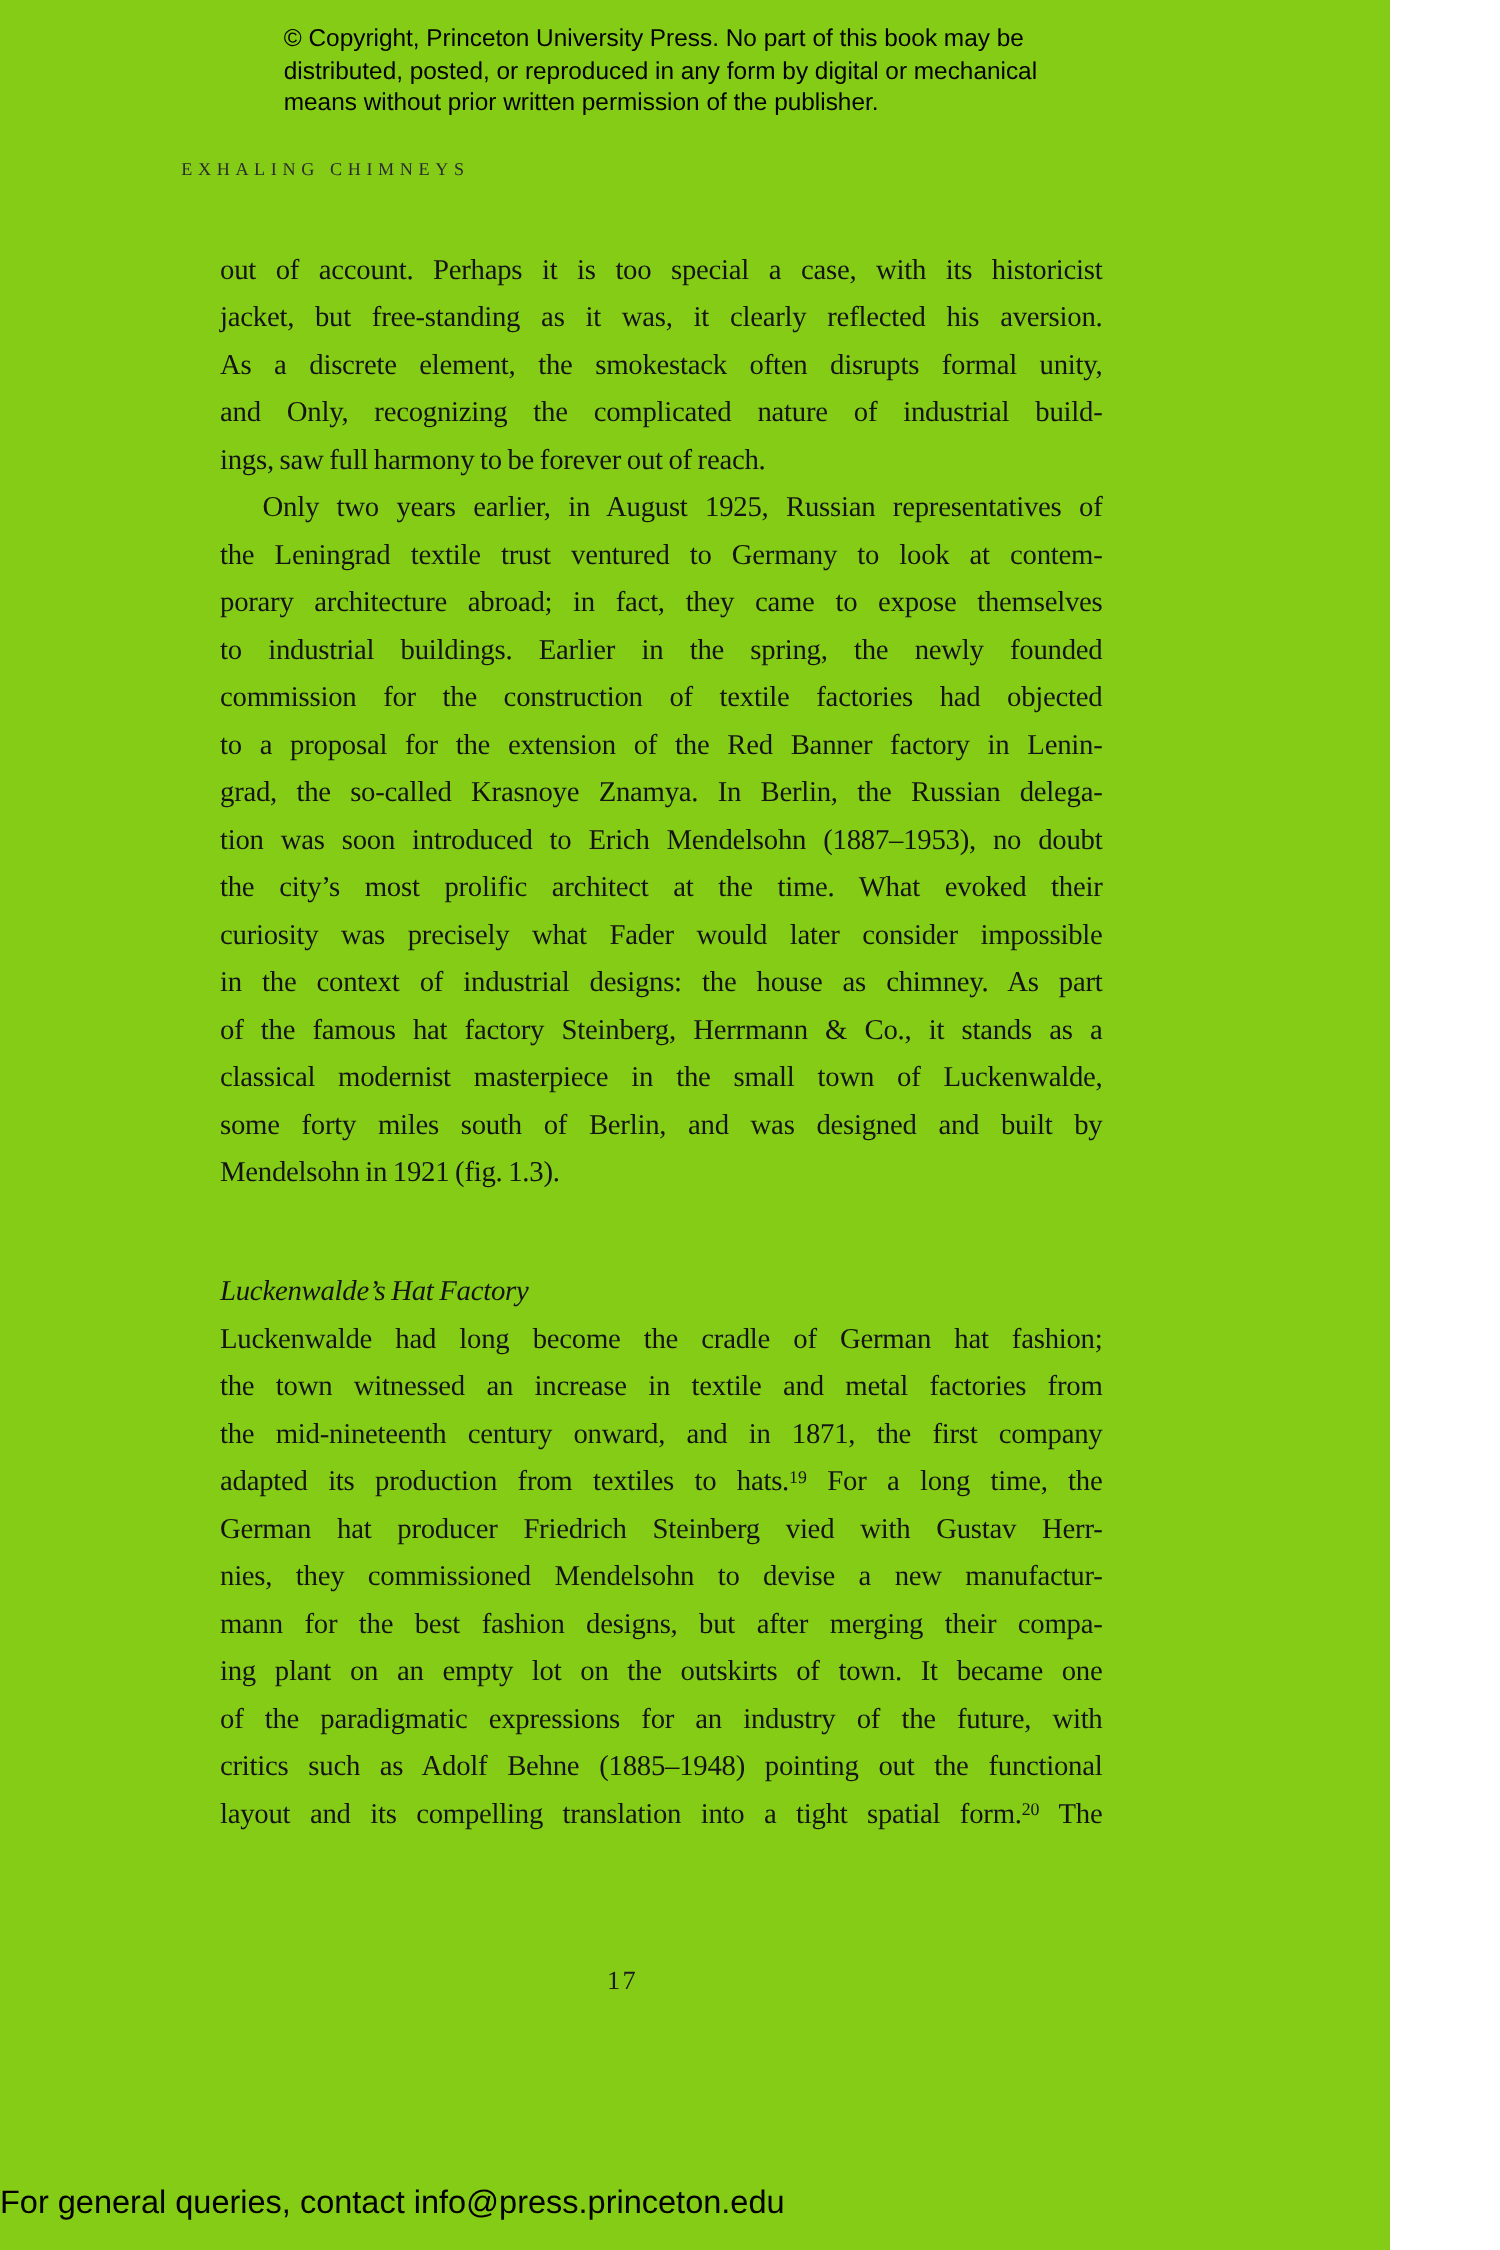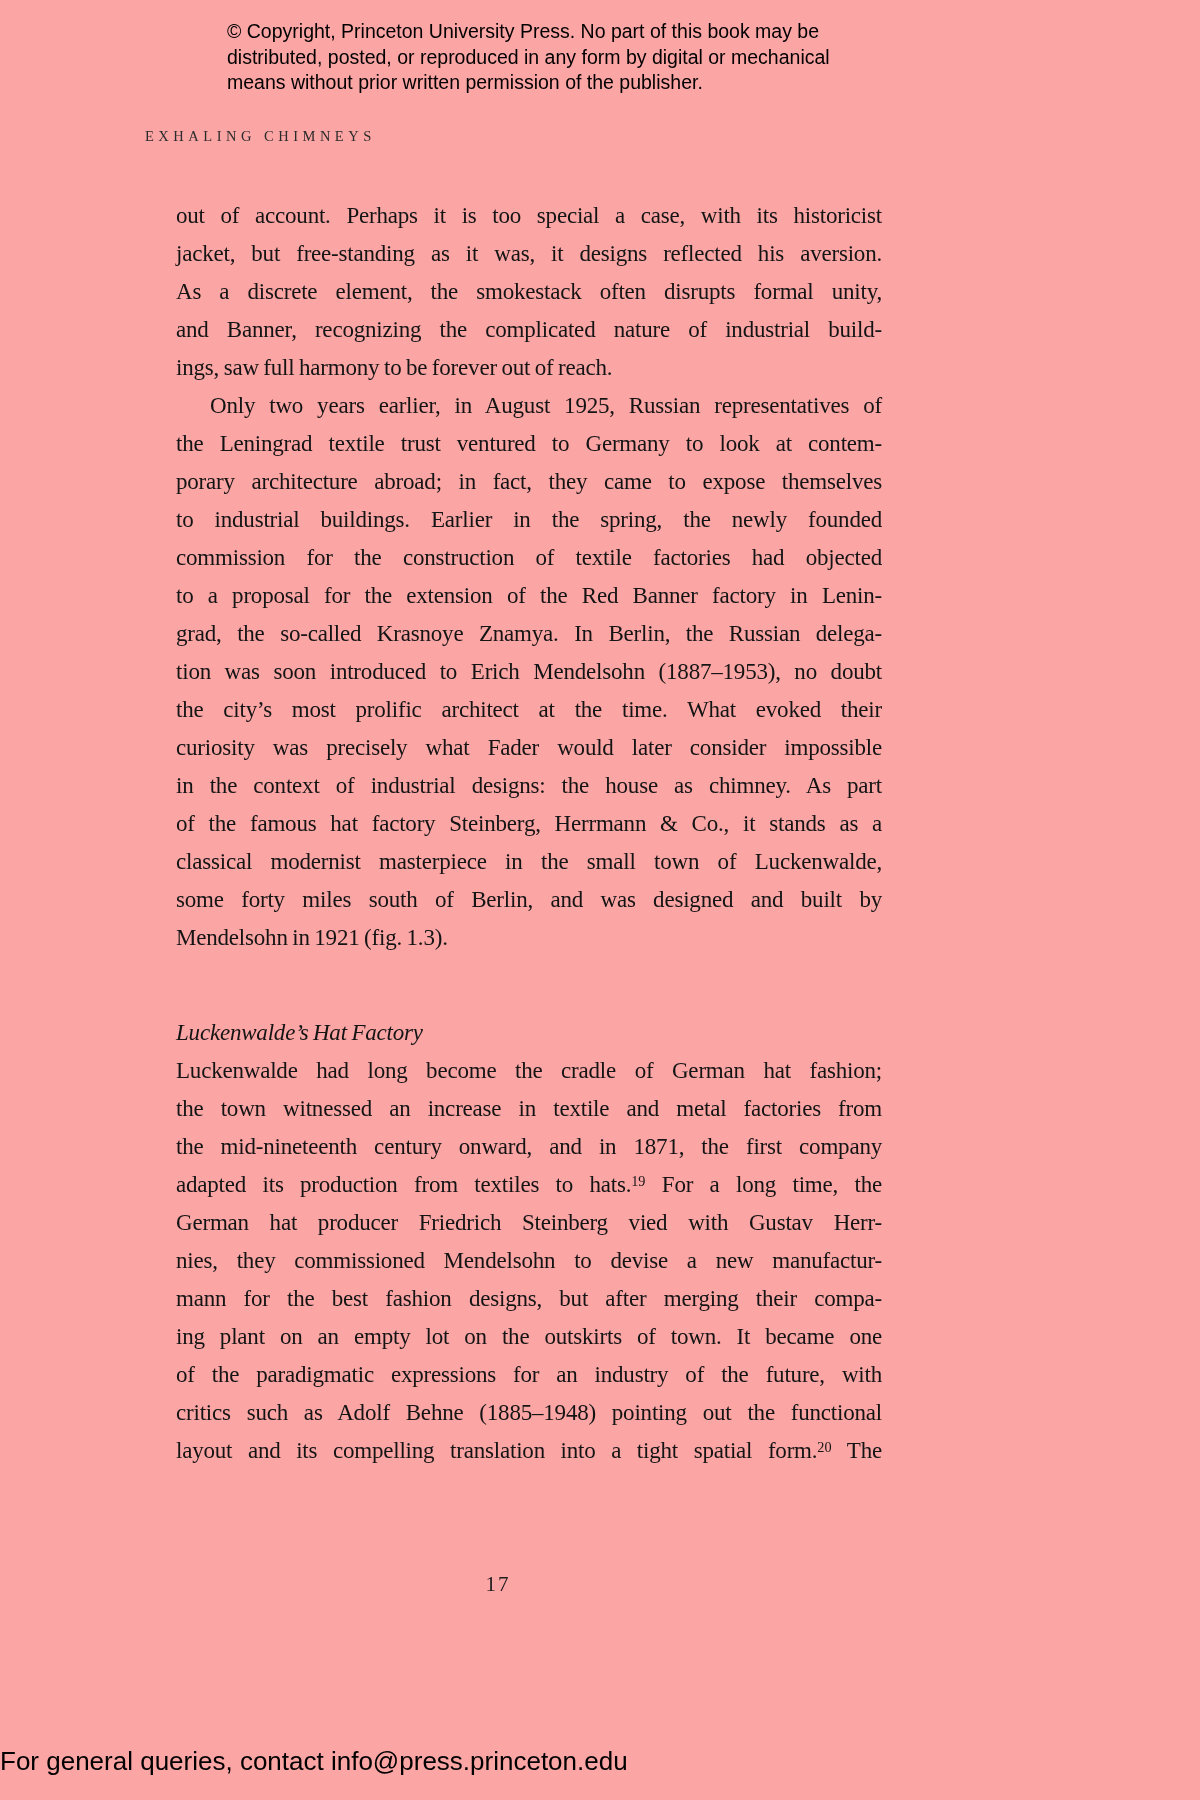--- a/index.html
+++ b/index.html
@@ -1,20 +1,20 @@
 <!DOCTYPE html>
 <html><head>
 <meta charset="utf-8">
 <style>
   html, body { margin: 0; padding: 0; background: #ffffff; }
   .page {
     position: relative;
-    width: 1200px;
+    width: 1112px;
     height: 1800px;
-    background: #fca5a5;
+    background: #84cc16;
     font-family: "Liberation Serif", "DejaVu Serif", serif;
     color: #141414;
     overflow: hidden;
   }
   .copyright {
     position: absolute;
     left: 227px;
     top: 19px;
     font-family: "Liberation Sans", "DejaVu Sans", sans-serif;
     font-size: 19.5px;
@@ -90,23 +90,23 @@
 <div class="page">
   <div class="copyright" id="copyright">
       <div class="copyright-line">© Copyright, Princeton University Press. No part of this book may be</div>
       <div class="copyright-line">distributed, posted, or reproduced in any form by digital or mechanical</div>
       <div class="copyright-line">means without prior written permission of the publisher.</div>
     </div>
   <div class="running-head">EXHALING CHIMNEYS</div>
   <div class="doc" id="doc-body">
       <div class="paragraph">
         <div class="line">out of account. Perhaps it is too special a case, with its historicist</div>
-        <div class="line">jacket, but free-standing as it was, it designs reflected his aversion.</div>
+        <div class="line">jacket, but free-standing as it was, it clearly reflected his aversion.</div>
         <div class="line">As a discrete element, the smokestack often disrupts formal unity,</div>
-        <div class="line">and Banner, recognizing the complicated nature of industrial build-</div>
+        <div class="line">and Only, recognizing the complicated nature of industrial build-</div>
         <div class="line rag">ings, saw full harmony to be forever out of reach.</div>
       </div>
       <div class="paragraph">
         <div class="line indent">Only two years earlier, in August 1925, Russian representatives of</div>
         <div class="line">the Leningrad textile trust ventured to Germany to look at contem-</div>
         <div class="line">porary architecture abroad; in fact, they came to expose themselves</div>
         <div class="line">to industrial buildings. Earlier in the spring, the newly founded</div>
         <div class="line">commission for the construction of textile factories had objected</div>
         <div class="line">to a proposal for the extension of the Red Banner factory in Lenin-</div>
         <div class="line">grad, the so-called Krasnoye Znamya. In Berlin, the Russian delega-</div>

